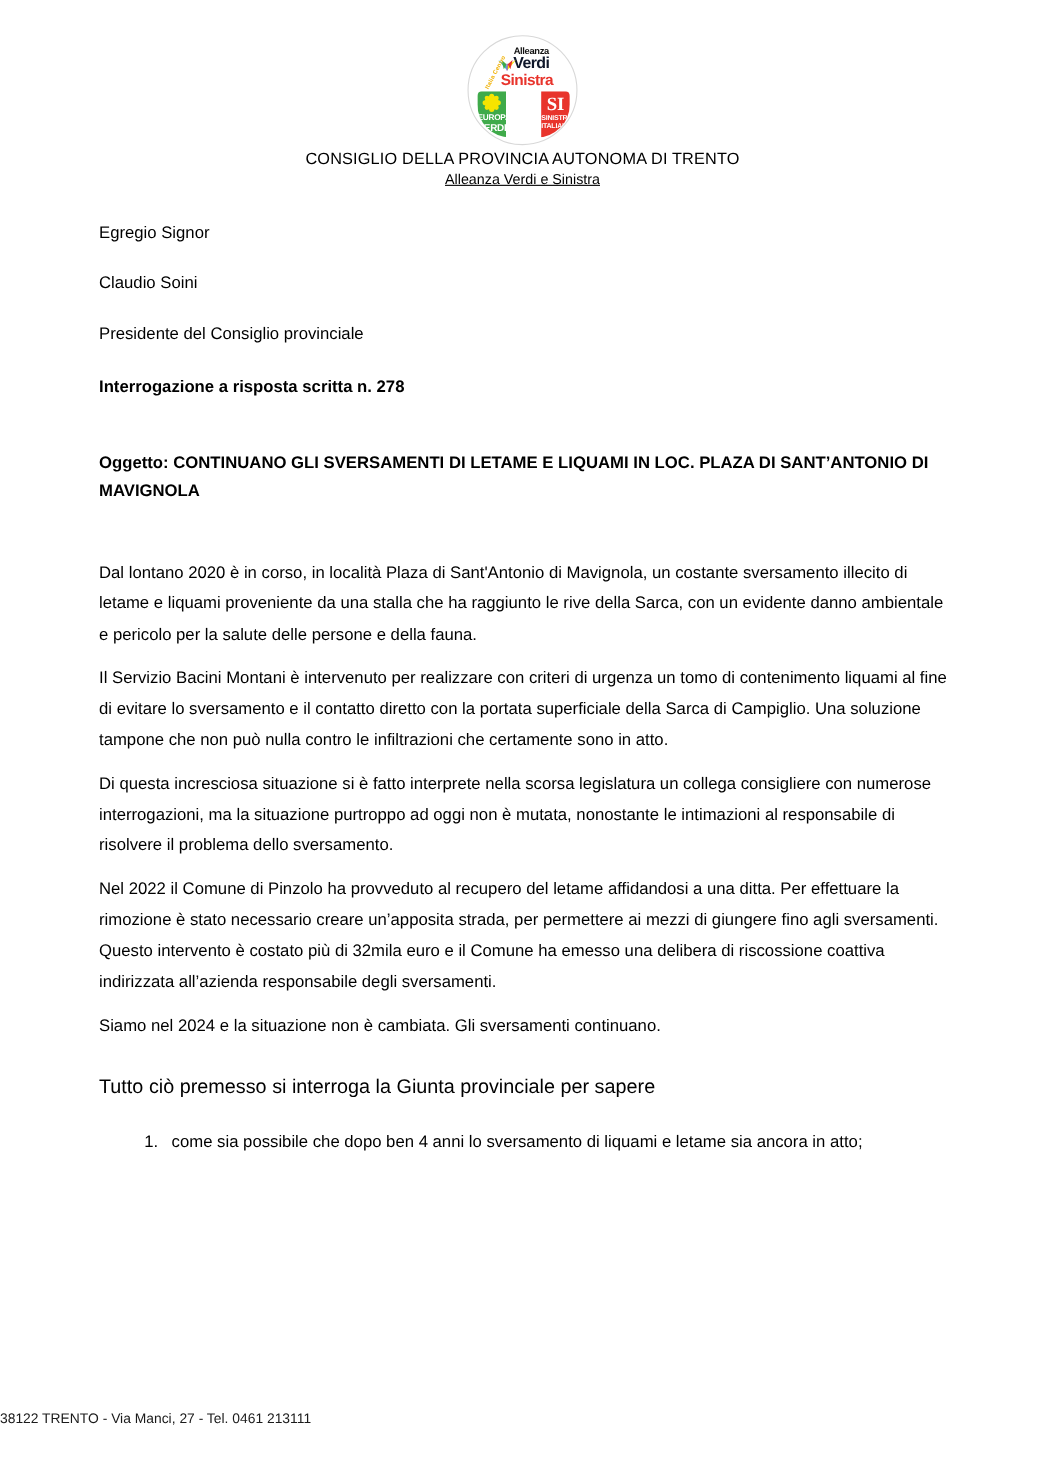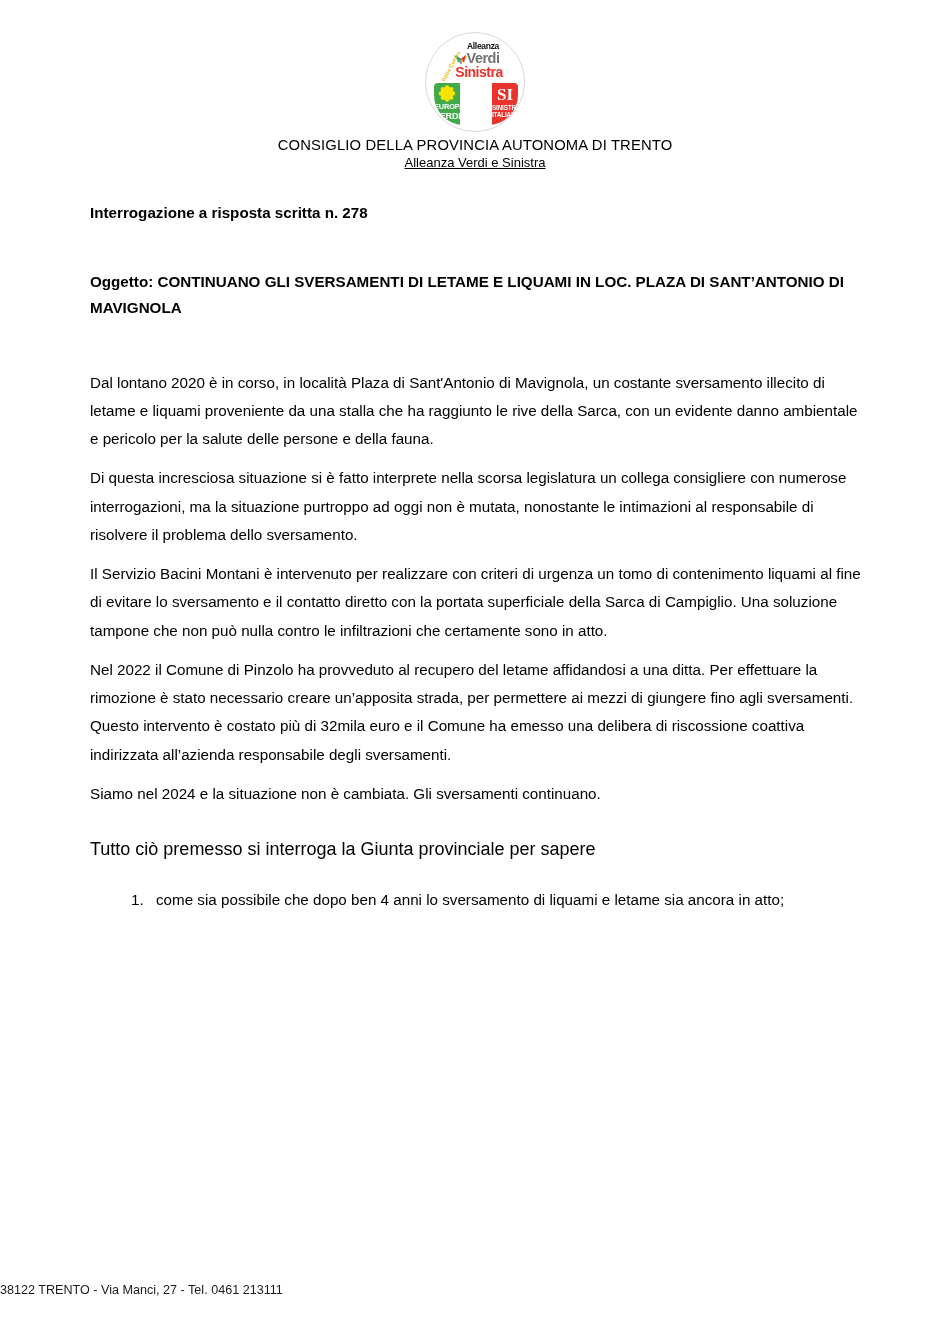--- a/index.html
+++ b/index.html
@@ -117,21 +117,21 @@
     font-size: 8.5px;
     font-weight: bold;
     color: #111111;
     letter-spacing: -0.3px;
     line-height: 1;
     padding-left: 16px;
   }
   .wm-verdi {
     font-size: 14.5px;
     font-weight: bold;
-    color: #737373;
+    color: #0f172a;
     letter-spacing: -0.5px;
     line-height: 1.02;
     padding-left: 16px;
   }
   .wm-sinistra {
     font-size: 14px;
     font-weight: bold;
     color: #e8342c;
     letter-spacing: -0.5px;
     line-height: 1.02;
@@ -272,28 +272,33 @@
 
       </div>
     </div>
 
     <div class="lh-line1">CONSIGLIO DELLA PROVINCIA AUTONOMA DI TRENTO</div>
     <div class="lh-line2">Alleanza Verdi e Sinistra</div>
   </div>
 
   <div class="content">
 
+    <div>
+      <div class="addr-line">Egregio Signor</div>
+      <div class="addr-line">Claudio Soini</div>
+      <div class="addr-line">Presidente del Consiglio provinciale</div>
+    </div>
 
     <div class="doc-title">Interrogazione a risposta scritta n. 278</div>
 
     <div class="subject">Oggetto: CONTINUANO GLI SVERSAMENTI DI LETAME E LIQUAMI IN LOC. PLAZA DI SANT’ANTONIO DI MAVIGNOLA</div>
 
     <p class="body-par first">Dal lontano 2020 è in corso, in località Plaza di Sant'Antonio di Mavignola, un costante sversamento illecito di letame e liquami proveniente da una stalla che ha raggiunto le rive della Sarca, con un evidente danno ambientale e pericolo per la salute delle persone e della fauna.</p>
+    <p class="body-par">Il Servizio Bacini Montani è intervenuto per realizzare con criteri di urgenza un tomo di contenimento liquami al fine di evitare lo sversamento e il contatto diretto con la portata superficiale della Sarca di Campiglio. Una soluzione tampone che non può nulla contro le infiltrazioni che certamente sono in atto.</p>
     <p class="body-par">Di questa incresciosa situazione si è fatto interprete nella scorsa legislatura un collega consigliere con numerose interrogazioni, ma la situazione purtroppo ad oggi non è mutata, nonostante le intimazioni al responsabile di risolvere il problema dello sversamento.</p>
-    <p class="body-par">Il Servizio Bacini Montani è intervenuto per realizzare con criteri di urgenza un tomo di contenimento liquami al fine di evitare lo sversamento e il contatto diretto con la portata superficiale della Sarca di Campiglio. Una soluzione tampone che non può nulla contro le infiltrazioni che certamente sono in atto.</p>
     <p class="body-par">Nel 2022 il Comune di Pinzolo ha provveduto al recupero del letame affidandosi a una ditta. Per effettuare la rimozione è stato necessario creare un’apposita strada, per permettere ai mezzi di giungere fino agli sversamenti. Questo intervento è costato  più di 32mila euro e  il Comune ha emesso una delibera di riscossione coattiva indirizzata all’azienda responsabile degli sversamenti.</p>
     <p class="body-par">Siamo nel 2024 e la situazione non è cambiata. Gli sversamenti continuano.</p>
 
     <div class="ask-head">Tutto ciò premesso si interroga la Giunta provinciale per sapere</div>
 
     <ol class="questions">
       <li>come sia possibile che dopo ben 4 anni lo sversamento di liquami e letame sia ancora in atto;</li>
     </ol>
   </div>
 

